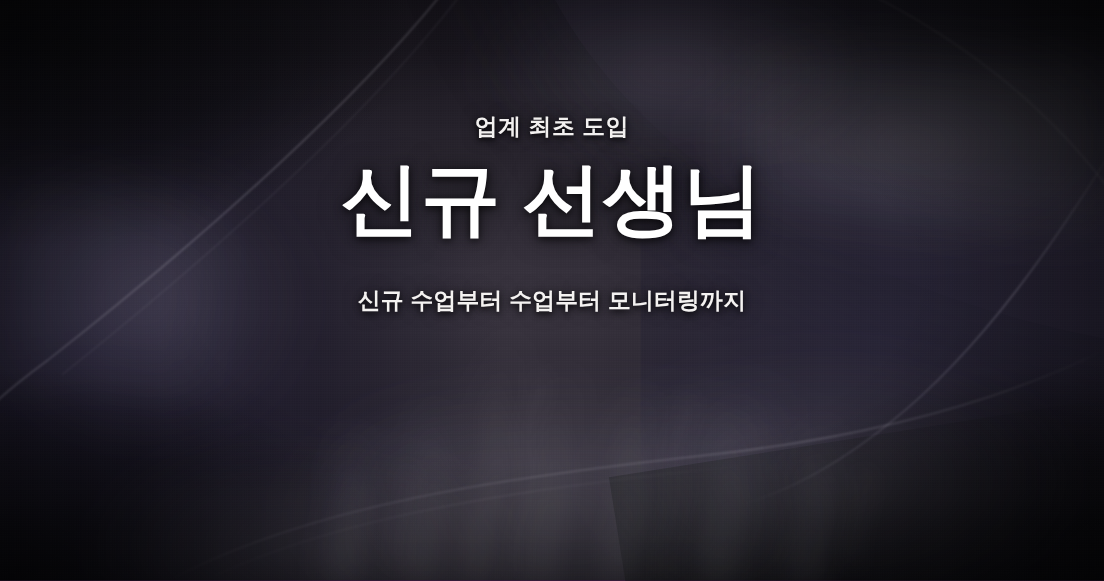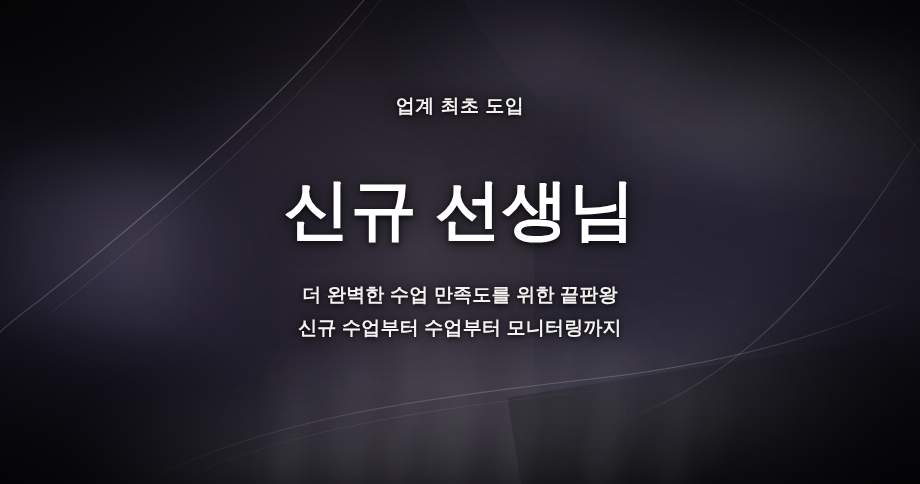--- a/index.html
+++ b/index.html
@@ -162,21 +162,21 @@
     font-family: "Liberation Serif", "DejaVu Serif", serif;
     font-size: 66px;
     line-height: 76px;
     font-weight: 700;
     letter-spacing: 1px;
     color: #ffffff;
     text-shadow:
       0 2px 7px rgba(0,0,0,0.8),
       0 0 22px rgba(0,0,0,0.55);
   }
-  .headline .line { display: block; white-space: nowrap; margin-top: 43px; }
+  .headline .line { display: block; white-space: nowrap; }
   .headline .accent { color: #ffd60a; }
 
   .subtitle {
     margin-top: 30px;
     font-size: 19px;
     line-height: 33px;
     font-weight: 600;
     letter-spacing: 0.2px;
     color: #f4f2f1;
     text-shadow: 0 1px 5px rgba(0,0,0,0.85), 0 0 14px rgba(0,0,0,0.5);
@@ -297,18 +297,17 @@
 
   <div class="content">
 
     <div class="eyebrow">업계 최초 도입</div>
 
     <div class="headline">
       <span class="line">신규 선생님</span>
     </div>
 
     <div class="subtitle">
-      <span class="line">더 완벽한 수업 만족도를 위한 끝판왕</span>
       <span class="line">신규 수업부터 수업부터 모니터링까지</span>
     </div>
 
   </div>
 </div>
 
 </body></html>

